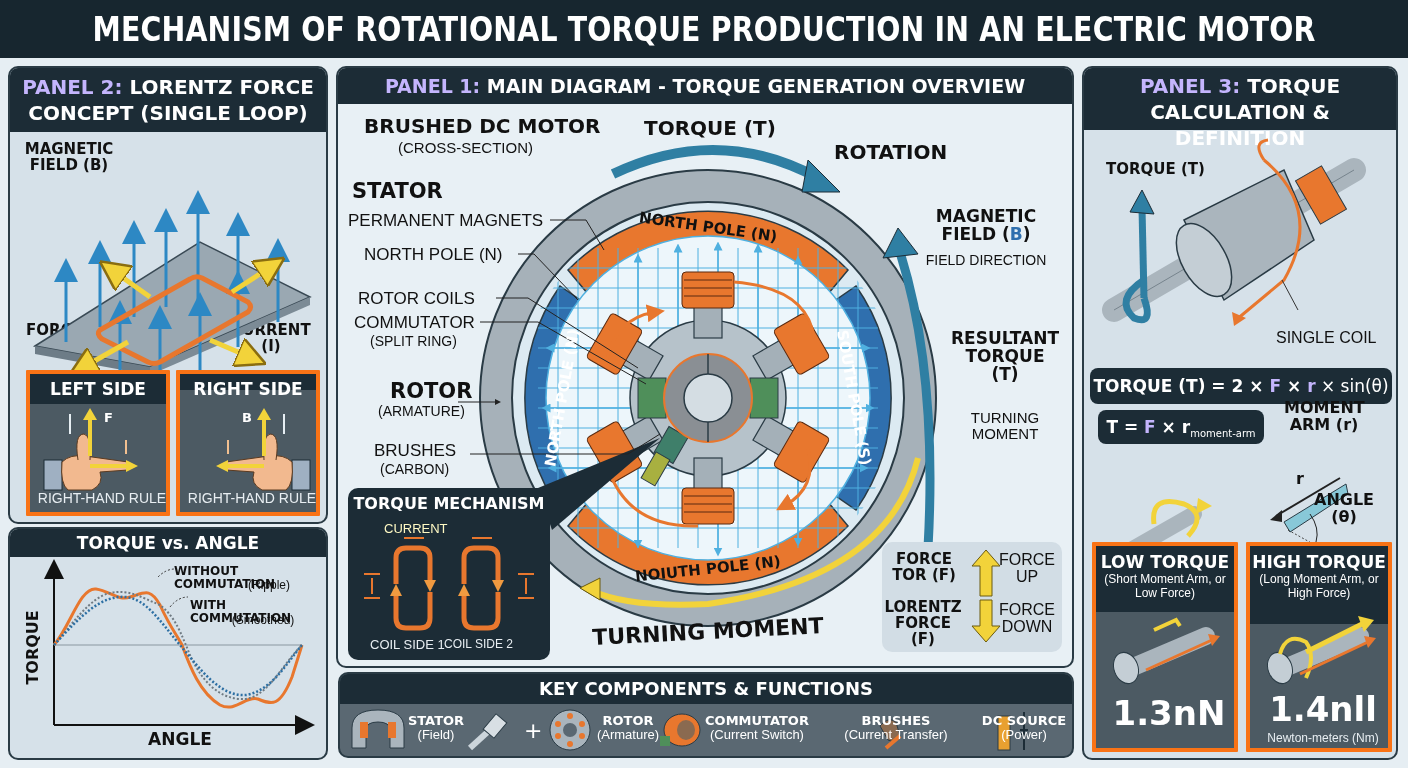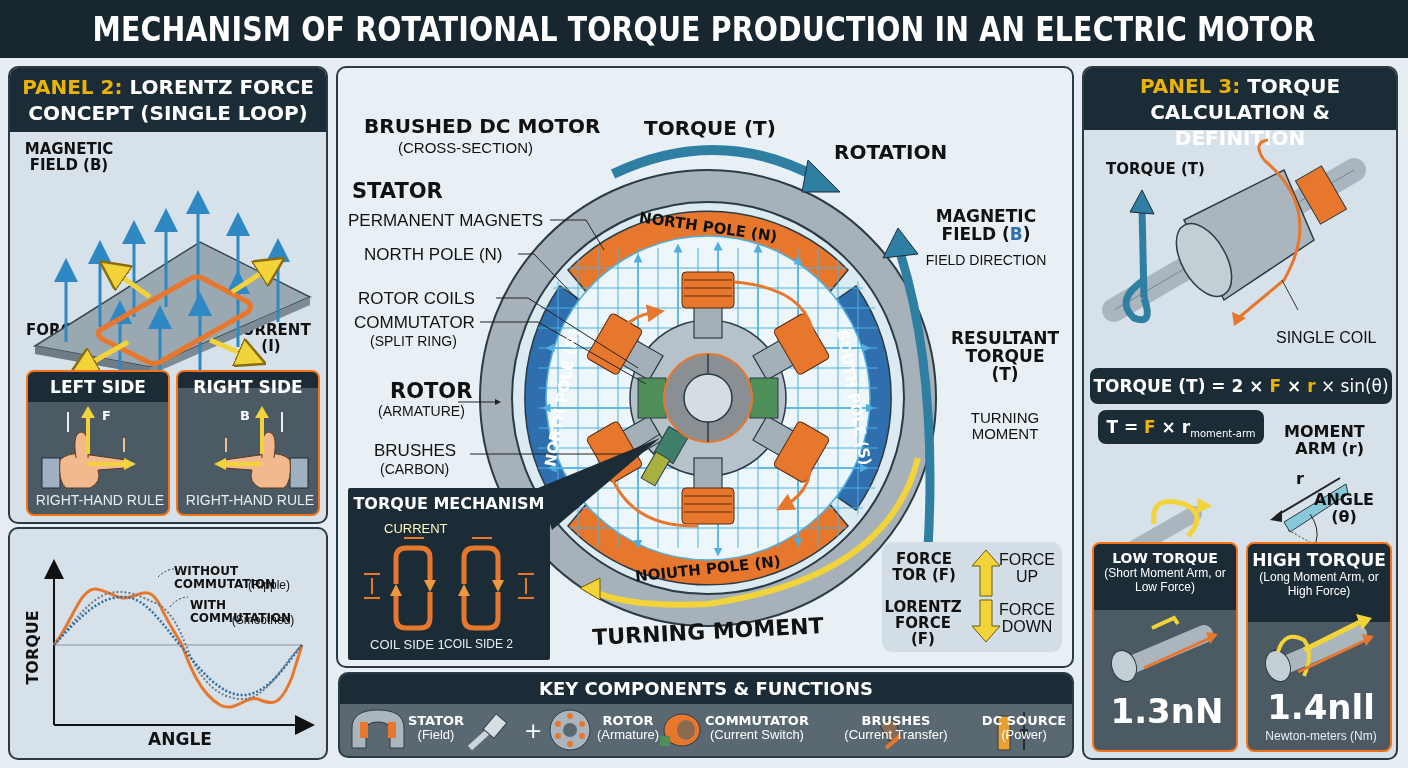--- a/index.html
+++ b/index.html
@@ -2,25 +2,25 @@
 <html><head>
 <meta charset="utf-8">
 <style>
   * { box-sizing: border-box; margin: 0; padding: 0; }
   html, body { width: 1408px; height: 768px; overflow: hidden; }
   body { background: #e6eef3; font-family: "Liberation Sans", "DejaVu Sans", sans-serif; color: #111; position: relative; }
   .title-bar { position: absolute; left: 0; top: 0; width: 1408px; height: 58px; background: #17262f; display: flex; align-items: center; justify-content: center; }
   .title-bar h1 { color: #fff; font-family: "DejaVu Sans", sans-serif; font-weight: 900; font-size: 33px; letter-spacing: 0.2px; transform: scaleX(0.86); white-space: nowrap; }
   .panel { position: absolute; background: #d6e1e9; border: 2px solid #2a3b45; border-radius: 10px; overflow: hidden; }
   .panel-head { background: #1c2c36; color: #fff; text-align: center; font-weight: bold; font-family: "DejaVu Sans", sans-serif; }
-  .hl { color: #eab308; }
+  .hl { color: #c4b5fd; }
   .lbl { position: absolute; font-weight: bold; font-family: "DejaVu Sans", sans-serif; color: #111; line-height: 1.05; }
   .lbl.n { font-weight: normal; font-family: "Liberation Sans", sans-serif; }
   .ctr { text-align: center; }
-  .darkbox { position: absolute; background: #4c5a63; border-radius: 8px; overflow: hidden; border: 2px solid #f97316; }
+  .darkbox { position: absolute; background: #4c5a63; border-radius: 1px; overflow: hidden; border: 4px solid #f97316; }
   .darkbox .bh { background: #1c2c36; color: #fff; text-align: center; font-weight: bold; font-family: "DejaVu Sans", sans-serif; }
   svg { position: absolute; overflow: visible; }
 </style>
 </head>
 <body>
 
 <div class="title-bar">
   <h1>MECHANISM OF ROTATIONAL TORQUE PRODUCTION IN AN ELECTRIC MOTOR</h1>
 </div>
 
@@ -97,20 +97,21 @@
       <polygon points="48,56 36,62 48,68" fill="#f2d33a"></polygon>
       <line x1="104" y1="10" x2="104" y2="30" stroke="#e6eef3" stroke-width="2"></line>
       <line x1="48" y1="36" x2="48" y2="50" stroke="#f2c090" stroke-width="2"></line>
       <text x="62" y="18" font-size="13" font-weight="bold" fill="#fff" font-family="DejaVu Sans, sans-serif">B</text>
     </svg>
     <div style="position:absolute;left:0;bottom:6px;width:144px;text-align:center;color:#e8eef2;font-size:14px;">RIGHT-HAND RULE</div>
   </div>
 </div>
 
 <div class="panel" style="left:8px;top:527px;width:320px;height:233px;">
+  <div class="panel-head" style="height:28px;line-height:28px;font-size:17px;">TORQUE vs. ANGLE</div>
   <svg width="320" height="205" style="left:0;top:28px;">
     <defs>
       <marker id="axm" markerWidth="10" markerHeight="10" refX="5" refY="5" orient="auto">
           <path d="M0,0 L10,5 L0,10 z" fill="#111"></path>
         </marker>
     </defs>
     <line x1="44" y1="168" x2="44" y2="12" stroke="#111" stroke-width="2" marker-end="url(#axm)"></line>
     <line x1="44" y1="168" x2="295" y2="168" stroke="#111" stroke-width="2" marker-end="url(#axm)"></line>
     <line x1="44" y1="88" x2="292" y2="88" stroke="#8a97a0" stroke-width="1"></line>
     <path d="M44,88 C60,70 70,30 86,32 C100,34 108,44 120,40 C134,36 140,30 150,48 C160,70 168,80 172,88 C180,110 190,136 210,148 C226,156 236,138 248,142 C262,148 270,150 282,120 L292,88" fill="none" stroke="#e8772e" stroke-width="3"></path>
@@ -121,20 +122,24 @@
   </svg>
   <div class="lbl" style="left:164px;top:36px;font-size:12px;">WITHOUT COMMUTATION</div>
   <div class="lbl n ctr" style="left:210px;top:50px;width:90px;font-size:12px;padding-left:8px;">(Ripple)</div>
   <div class="lbl" style="left:180px;top:70px;font-size:12px;">WITH COMMUTATION</div>
   <div class="lbl n ctr" style="left:208px;top:85px;width:90px;font-size:12px;">(Smoothed)</div>
   <div class="lbl" style="left:-14px;top:110px;font-size:16px;transform:rotate(-90deg);">TORQUE</div>
   <div class="lbl ctr" style="left:110px;top:202px;width:120px;font-size:17px;">ANGLE</div>
 </div>
 
 <div class="panel" style="left:336px;top:66px;width:738px;height:602px;background:#e8f0f5;">
+  <div class="panel-head" style="height:36px;line-height:36px;font-size:19px;">
+    <span class="hl">PANEL 1:</span>
+    <span>MAIN DIAGRAM - TORQUE GENERATION OVERVIEW</span>
+  </div>
 
   <svg width="738" height="600" style="left:0;top:0;">
     <defs>
       <marker id="afl" markerWidth="6" markerHeight="6" refX="3" refY="3" orient="auto">
           <path d="M0,0 L6,3 L0,6 z" fill="#4fb0e0"></path>
         </marker>
       <marker id="aor" markerWidth="6" markerHeight="6" refX="3" refY="3" orient="auto">
           <path d="M0,0 L6,3 L0,6 z" fill="#e8772e"></path>
         </marker>
       <marker id="abk" markerWidth="6" markerHeight="6" refX="3" refY="3" orient="auto">
@@ -287,21 +292,21 @@
 
   <div class="lbl ctr" style="left:588px;top:140px;width:120px;font-size:17px;">
     <span>MAGNETIC</span><br>
     <span>FIELD (</span><span style="color:#2f6fae">B</span><span>)</span>
   </div>
   <div class="lbl n ctr" style="left:586px;top:185px;width:124px;font-size:14px;">FIELD DIRECTION</div>
   <div class="lbl ctr" style="left:612px;top:262px;width:110px;font-size:17px;">RESULTANT TORQUE (T)</div>
   <div class="lbl n ctr" style="left:622px;top:342px;width:90px;font-size:15px;">TURNING MOMENT</div>
   <div class="lbl ctr" style="left:250px;top:552px;width:240px;font-size:22px;transform:rotate(-3deg);">TURNING MOMENT</div>
 
-  <div style="position:absolute;left:10px;top:420px;width:202px;height:172px;background:#1c2c36;border-radius:2px;">
+  <div style="position:absolute;left:10px;top:420px;width:202px;height:172px;background:#1c2c36;border-radius:10px;">
     <div class="lbl ctr" style="left:0;top:8px;width:202px;color:#fff;font-size:16px;">TORQUE MECHANISM</div>
     <div class="lbl n" style="left:36px;top:34px;color:#fef9c3;font-size:13px;">CURRENT</div>
     <svg width="202" height="100" style="left:0;top:48px;">
       <g fill="none" stroke="#e8772e" stroke-width="5">
         <path d="M48,48 L48,22 Q48,12 58,12 L72,12 Q82,12 82,22 L82,44"></path>
         <path d="M82,56 L82,82 Q82,92 72,92 L58,92 Q48,92 48,82 L48,60"></path>
         <path d="M116,48 L116,22 Q116,12 126,12 L140,12 Q150,12 150,22 L150,44"></path>
         <path d="M150,56 L150,82 Q150,92 140,92 L126,92 Q116,92 116,82 L116,60"></path>
       </g>
       <g fill="#f09a40">
@@ -406,38 +411,38 @@
     <line x1="198" y1="150" x2="214" y2="180" stroke="#333" stroke-width="1"></line>
   </svg>
   <div class="lbl n" style="left:192px;top:262px;font-size:16px;">SINGLE COIL</div>
 
   <div style="position:absolute;left:6px;top:300px;width:302px;height:36px;background:#1c2c36;border-radius:8px;color:#fff;font-weight:bold;font-family:'DejaVu Sans',sans-serif;font-size:17px;line-height:36px;text-align:center;">
     <span>TORQUE (T) = 2 × </span><span class="hl">F</span><span> × </span><span class="hl">r</span><span style="font-weight:normal"> × sin(θ)</span>
   </div>
   <div style="position:absolute;left:14px;top:342px;width:166px;height:34px;background:#1c2c36;border-radius:8px;color:#fff;font-weight:bold;font-family:'DejaVu Sans',sans-serif;font-size:17px;line-height:34px;text-align:center;">
     <span>T = </span><span class="hl">F</span><span> × r</span><sub style="font-size:10px;font-weight:normal">moment-arm</sub>
   </div>
-  <div class="lbl ctr" style="left:200px;top:356px;width:80px;font-size:16px;text-align:right;">MOMENT ARM (r)</div>
+  <div class="lbl ctr" style="left:200px;top:332px;width:80px;font-size:16px;">MOMENT ARM (r)</div>
   <svg width="316" height="140" style="left:0;top:376px;">
     <line x1="40" y1="110" x2="110" y2="70" stroke="#aab5bd" stroke-width="16" stroke-linecap="round"></line>
     <line x1="20" y1="126" x2="50" y2="108" stroke="#aab5bd" stroke-width="6"></line>
     <path d="M70,80 Q66,50 100,60 Q124,70 104,92" fill="none" stroke="#f2d33a" stroke-width="5"></path>
     <polygon points="114,54 128,62 112,70" fill="#f2d33a"></polygon>
     <polygon points="200,78 262,40 264,50 206,88" fill="#88c8d8" stroke="#2a3b45"></polygon>
     <line x1="192" y1="72" x2="256" y2="34" stroke="#222" stroke-width="2"></line>
     <polygon points="186,76 198,66 198,78" fill="#222"></polygon>
     <text x="212" y="40" font-size="16" font-weight="bold" fill="#111" font-family="DejaVu Sans, sans-serif">r</text>
     <line x1="204" y1="86" x2="240" y2="106" stroke="#444" stroke-dasharray="2,2"></line>
     <path d="M226,70 Q236,84 232,98" fill="none" stroke="#222"></path>
   </svg>
   <div class="lbl ctr" style="left:230px;top:424px;width:60px;font-size:16px;">ANGLE (θ)</div>
 
   <div class="darkbox" style="left:8px;top:474px;width:146px;height:210px;">
     <div class="bh" style="height:66px;padding-top:6px;">
-      <div style="font-size:14px;">LOW TORQUE</div>
+      <div style="font-size:17px;">LOW TORQUE</div>
       <div style="font-size:12px;font-weight:normal;font-family:'Liberation Sans',sans-serif;padding:0 6px;">(Short Moment Arm, or Low Force)</div>
     </div>
     <svg width="146" height="80" style="left:0;top:66px;">
       <line x1="30" y1="58" x2="110" y2="24" stroke="#aab5bd" stroke-width="18" stroke-linecap="round"></line>
       <ellipse cx="30" cy="56" rx="12" ry="16" fill="#c4ced5" stroke="#2a3b45" transform="rotate(-20 30 56)"></ellipse>
       <path d="M58,18 L80,8 L84,14" fill="none" stroke="#f2d33a" stroke-width="4"></path>
       <line x1="50" y1="58" x2="116" y2="28" stroke="#e8772e" stroke-width="3"></line>
       <polygon points="112,22 124,24 116,34" fill="#e8772e"></polygon>
     </svg>
     <div class="lbl ctr" style="left:0;top:150px;width:146px;color:#fff;font-size:34px;">1.3nN</div>

